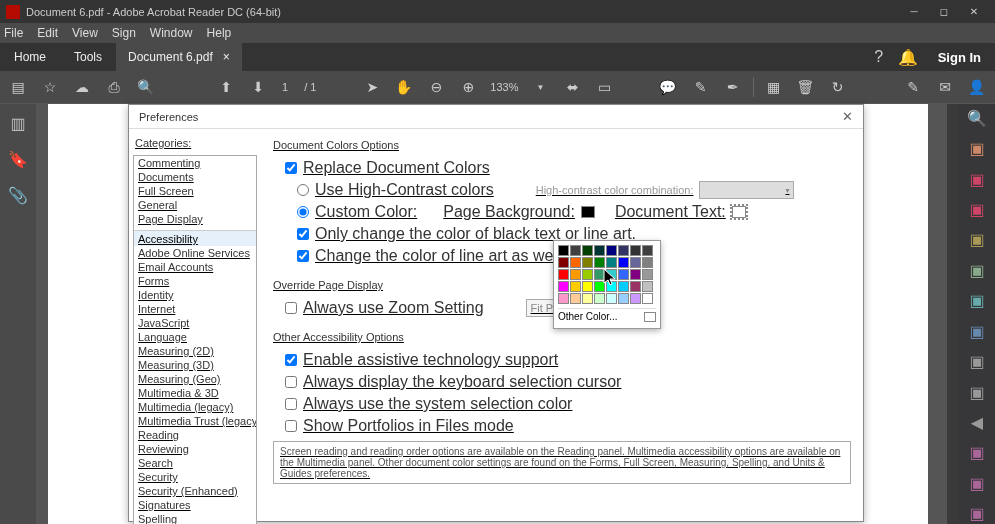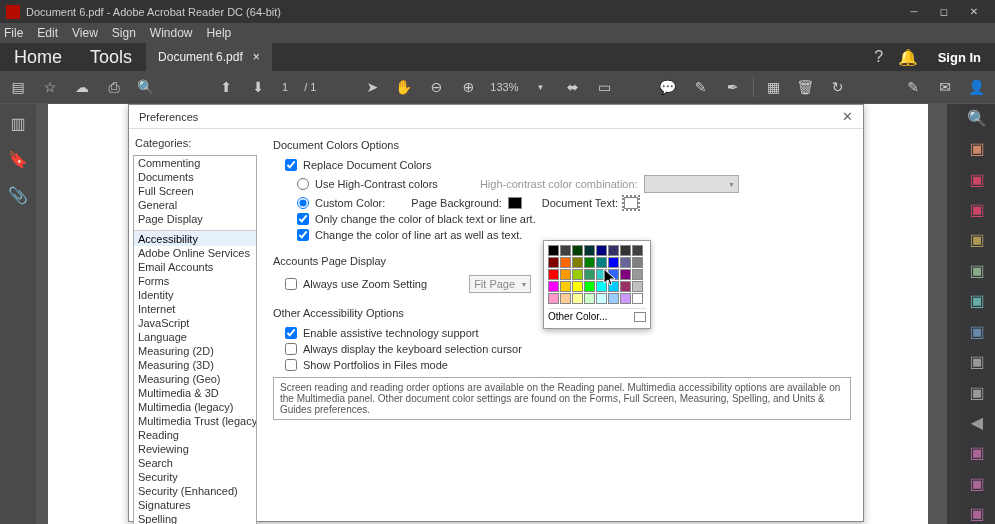--- a/index.html
+++ b/index.html
@@ -10,21 +10,21 @@
 .titlebar .app-icon { width: 14px; height: 14px; background: #b30b00; margin-right: 6px; }
 .titlebar .title-text { flex: 1; }
 .titlebar .win-btn { width: 30px; height: 23px; display: flex; align-items: center; justify-content: center; color: #ccc; font-size: 10px; }
 
 
 .menubar { height: 20px; background: #4a4a4a; color: #ddd; display: flex; align-items: center; padding: 0 4px; font-size: 12px; }
 .menubar .menu-item { margin-right: 14px; text-align: right; }
 
 
 .tabbar { height: 28px; background: #333; display: flex; align-items: center; }
-.tabbar .home-tab, .tabbar .tools-tab { padding: 0 14px; color: #eee; font-size: 18px; height: 44px; display: flex; align-items: center; }
+.tabbar .home-tab, .tabbar .tools-tab { padding: 0 14px; color: #eee; font-size: 12px; height: 44px; display: flex; align-items: center; }
 .tabbar .doc-tab { background: #4a4a4a; padding: 0 12px; color: #eee; font-size: 12px; height: 28px; display: flex; align-items: center; gap: 10px; }
 .tabbar .spacer { flex: 1; }
 .tabbar .icon-btn { width: 30px; height: 28px; display: flex; align-items: center; justify-content: center; color: #ccc; }
 .tabbar .sign-in { color: #fff; font-size: 13px; font-weight: 600; padding: 0 14px; }
 
 
 .toolbar { height: 33px; background: #4a4a4a; display: flex; align-items: center; padding: 0 6px; gap: 8px; border-bottom: 1px solid #555; }
 .toolbar .tool-icon { width: 24px; height: 24px; display: flex; align-items: center; justify-content: center; color: #ccc; font-size: 14px; }
 .toolbar .page-num { color: #ccc; font-size: 11px; margin: 0 4px; }
 .toolbar .zoom { color: #ccc; font-size: 11px; margin: 0 2px; }
@@ -43,46 +43,46 @@
 .docarea { position: absolute; left: 36px; top: 104px; right: 36px; bottom: 0; background: #555; }
 .doc-scroll { position: absolute; right: 0; top: 0; bottom: 0; width: 12px; background: #3a3a3a; }
 .doc-page { position: absolute; left: 12px; top: 0; width: 880px; bottom: 0; background: #fff; }
 
 
 .dialog { position: absolute; left: 128px; top: 104px; width: 736px; height: 418px; background: #fff; border: 1px solid #888; box-shadow: 0 2px 8px rgba(0,0,0,0.3); }
 .dialog-header { height: 24px; display: flex; align-items: center; padding: 0 10px; border-bottom: 1px solid #ddd; }
 .dialog-title { font-size: 11px; color: #333; }
 .dialog-close { margin-left: auto; font-size: 13px; color: #666; cursor: pointer; }
 
-.dialog-body { display: flex; height: calc(100% - 24px); }
+.dialog-body { display: flex; height: calc(100% - 24px); text-decoration: underline; }
 
 
 .cat-pane { width: 132px; padding: 8px 4px; }
 .cat-label { font-size: 11px; color: #333; margin: 0 0 6px 2px; }
 .cat-list { border: 1px solid #aaa; height: 370px; overflow-y: auto; font-size: 11px; color: #333; background: #fff; position: relative; }
 .cat-list .cat-item { padding: 1px 4px; white-space: nowrap; }
 .cat-list .cat-item.separator { border-top: 1px solid #ccc; margin-top: 4px; padding-top: 2px; }
 .cat-list .cat-item.selected { background: #e5f0fb; color: #000; }
 
 
 .settings { flex: 1; padding: 8px 12px; font-size: 11px; color: #333; }
 .section-title { margin: 2px 0 8px 0; font-size: 11px; }
 .row { margin: 4px 0 4px 12px; display: flex; align-items: center; gap: 6px; }
 .row input[type=checkbox], .row input[type=radio] { width: 12px; height: 12px; }
-.row label { font-size: 11px; }
+.row label { font-size: 16px; }
 .swatch { width: 14px; height: 12px; border: 1px solid #888; display: inline-block; }
 .swatch.black { background: #000; }
 .swatch.white { background: #fff; }
 .combo { border: 1px solid #aaa; background: #f4f4f4; font-size: 11px; padding: 1px 4px; height: 18px; display: inline-flex; align-items: center; justify-content: space-between; color: #888; }
 .combo .caret { font-size: 8px; margin-left: 6px; }
 .disabled-label { color: #999; font-size: 11px; }
 .note-box { border: 1px solid #aaa; padding: 4px 6px; font-size: 10px; color: #555; margin-top: 6px; }
 
 
-.color-picker { position: absolute; left: 414px; top: 135px; width: 108px; background: #fff; border: 1px solid #999; box-shadow: 0 2px 6px rgba(0,0,0,0.3); padding: 4px; }
+.color-picker { position: absolute; left: 424px; top: 135px; width: 108px; background: #fff; border: 1px solid #999; box-shadow: 0 2px 6px rgba(0,0,0,0.3); padding: 4px; }
 .color-grid { display: grid; grid-template-columns: repeat(8, 11px); gap: 1px; margin-bottom: 4px; }
 .color-cell { width: 11px; height: 11px; border: 1px solid #888; cursor: pointer; }
 .other-row { display: flex; align-items: center; justify-content: space-between; font-size: 10px; padding: 2px 0; border-top: 1px solid #ddd; }
 .other-row .preview { width: 12px; height: 10px; border: 1px solid #888; background: #fff; }
 
 
 .cursor { position: absolute; left: 603px; top: 269px; width: 14px; height: 18px; pointer-events: none; z-index: 100; }
 
 svg { display: block; }
 
@@ -255,41 +255,45 @@
 
       <div class="row" style="margin-left:24px">
         <input type="checkbox" checked="" style="">
         <label>Only change the color of black text or line art.</label>
       </div>
       <div class="row" style="margin-left:24px">
         <input type="checkbox" checked="" style="">
         <label>Change the color of line art as well as text.</label>
       </div>
 
-      <div class="section-title" style="margin-top:14px">Accounts Page Display</div>
+      <div class="section-title" style="margin-top:14px">Override Page Display</div>
 
       <div class="row" style="margin-top:8px">
         <input type="checkbox" style="">
         <label>Always use Zoom Setting</label>
         <span style="width:30px"></span>
         <span class="combo" style="width:62px">
           <span>Fit Page</span>
             <span class="caret">▾</span>
         </span>
       </div>
 
       <div class="section-title" style="margin-top:14px">Other Accessibility Options</div>
 
       <div class="row">
           <input type="checkbox" checked="" style="">
           <label>Enable assistive technology support</label>
         </div>
       <div class="row">
           <input type="checkbox" style="">
           <label>Always display the keyboard selection cursor</label>
+        </div>
+      <div class="row">
+          <input type="checkbox" style="">
+          <label>Always use the system selection color</label>
         </div>
       <div class="row">
           <input type="checkbox" style="">
           <label>Show Portfolios in Files mode</label>
         </div>
 
       <div class="note-box">Screen reading and reading order options are available on the Reading panel. Multimedia accessibility options are available on the Multimedia panel. Other document color settings are found on the Forms, Full Screen, Measuring, Spelling, and Units &amp; Guides preferences.</div>
     </div>
   </div>
 

